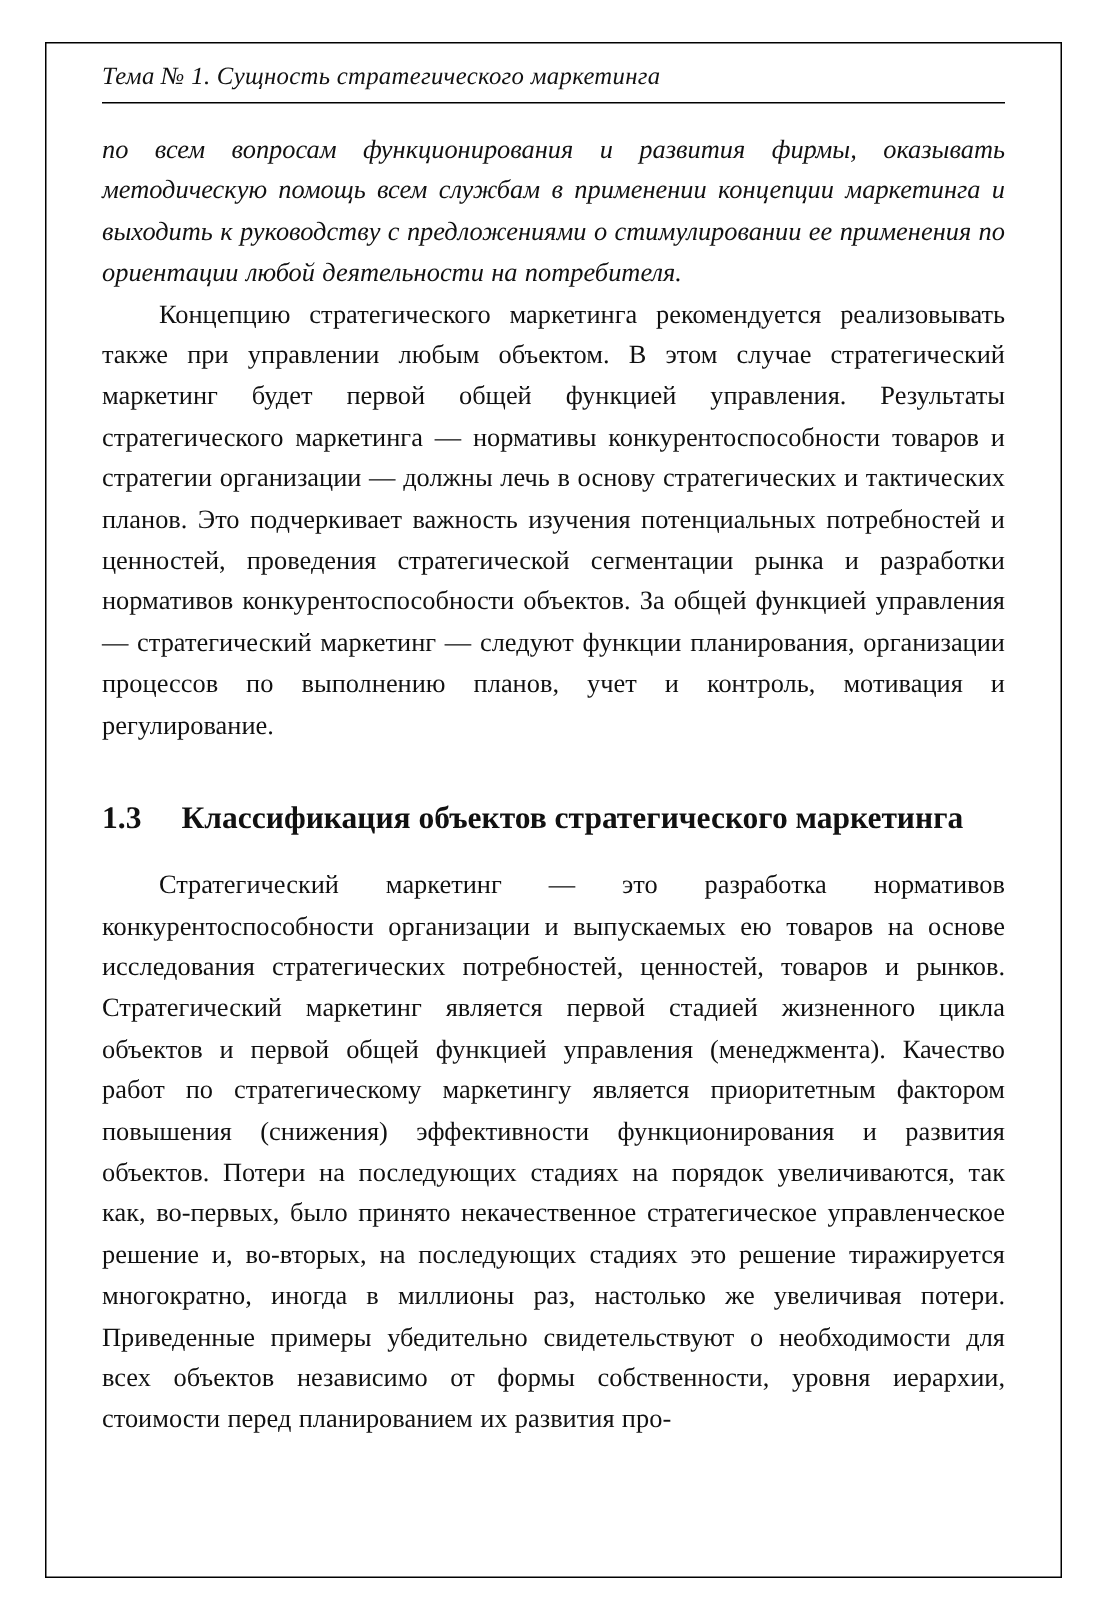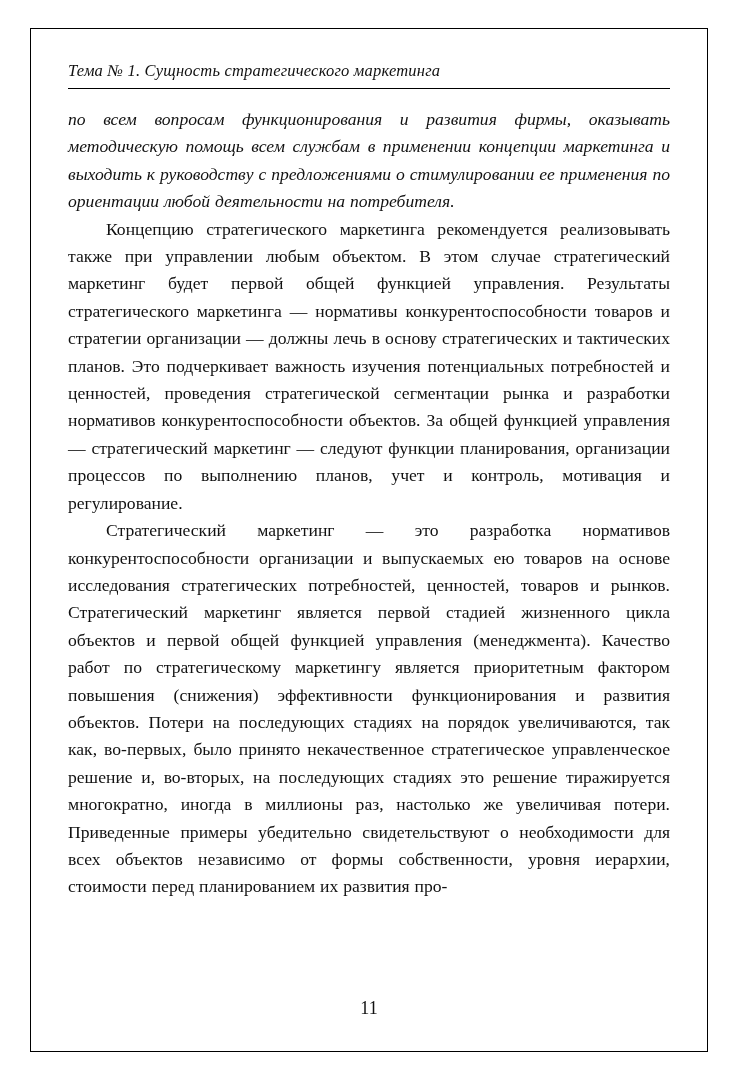--- a/index.html
+++ b/index.html
@@ -20,21 +20,21 @@
     position: absolute;
     top: 28px;
     left: 30px;
     right: 30px;
     bottom: 28px;
     border: 1.5px solid #000000;
     box-sizing: border-box;
   }
   .content {
     position: absolute;
-    top: 32px;
+    top: 12px;
     left: 37px;
     right: 37px;
   }
   .running-header {
     font-style: italic;
     font-size: 16.5px;
     line-height: 20px;
     letter-spacing: 0.2px;
     padding-bottom: 7px;
     border-bottom: 1.3px solid #000000;
@@ -81,20 +81,23 @@
 <div class="page">
   <div class="frame">
     <div class="content">
 
       <div class="running-header">Тема № 1. Сущность стратегического маркетинга</div>
 
       <p class="body-par first">по всем вопросам функционирования и развития фирмы, оказывать методическую помощь всем службам в применении концепции маркетинга и выходить к руководству с предложениями о стимулировании ее применения по ориентации любой деятельности на потребителя.</p>
 
       <p class="body-par">Концепцию стратегического маркетинга рекомендуется реализовывать также при управлении любым объектом. В этом случае стратегический маркетинг будет первой общей функцией управления. Результаты стратегического маркетинга — нормативы конкурентоспособности товаров и стратегии организации — должны лечь в основу стратегических и тактических планов. Это подчеркивает важность изучения потенциальных потребностей и ценностей, проведения стратегической сегментации рынка и разработки нормативов конкурентоспособности объектов. За общей функцией управления — стратегический маркетинг — следуют функции планирования, организации процессов по выполнению планов, учет и контроль, мотивация и регулирование.</p>
 
+      <h2 class="section-heading">
+        <span class="sec-num">1.3</span>
+        <span class="sec-title">Классификация объектов стратегического маркетинга</span>
+      </h2>
 
       <p class="body-par">Стратегический маркетинг — это разработка нормативов конкурентоспособности организации и выпускаемых ею товаров на основе исследования стратегических потребностей, ценностей, товаров и рынков. Стратегический маркетинг является первой стадией жизненного цикла объектов и первой общей функцией управления (менеджмента). Качество работ по стратегическому маркетингу является приоритетным фактором повышения (снижения) эффективности функционирования и развития объектов. Потери на последующих стадиях на порядок увеличиваются, так как, во-первых, было принято некачественное стратегическое управленческое решение и, во-вторых, на последующих стадиях это решение тиражируется многократно, иногда в миллионы раз, настолько же увеличивая потери. Приведенные примеры убедительно свидетельствуют о необходимости для всех объектов независимо от формы собственности, уровня иерархии, стоимости перед планированием их развития про-</p>
 
     </div>
 
-    <div class="page-number">11</div>
   </div>
 </div>
 
 </body></html>

